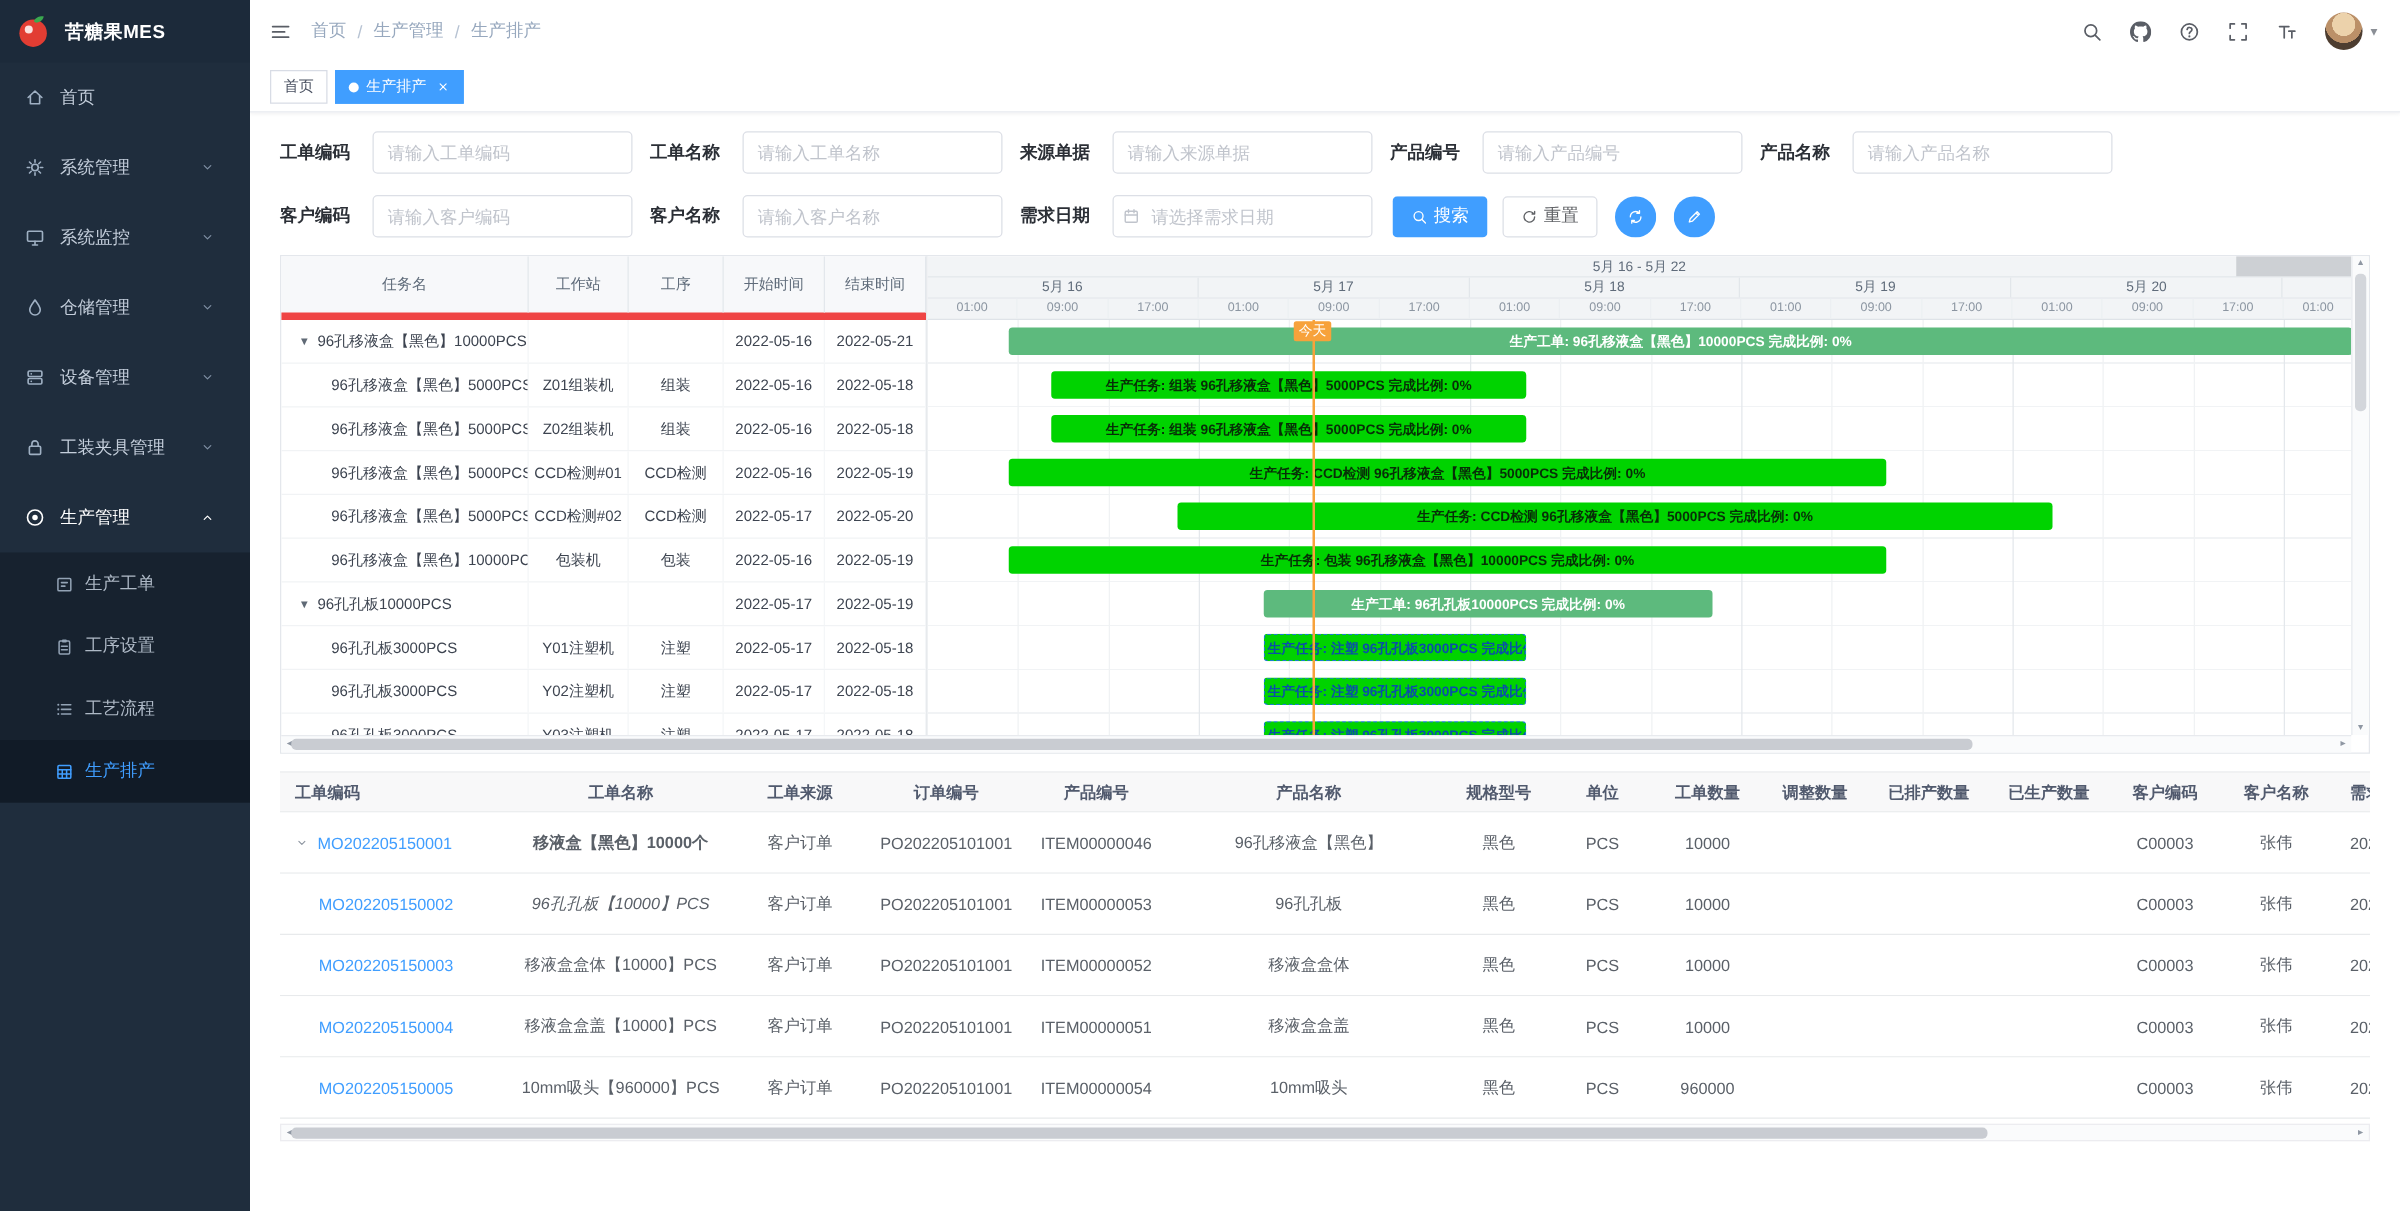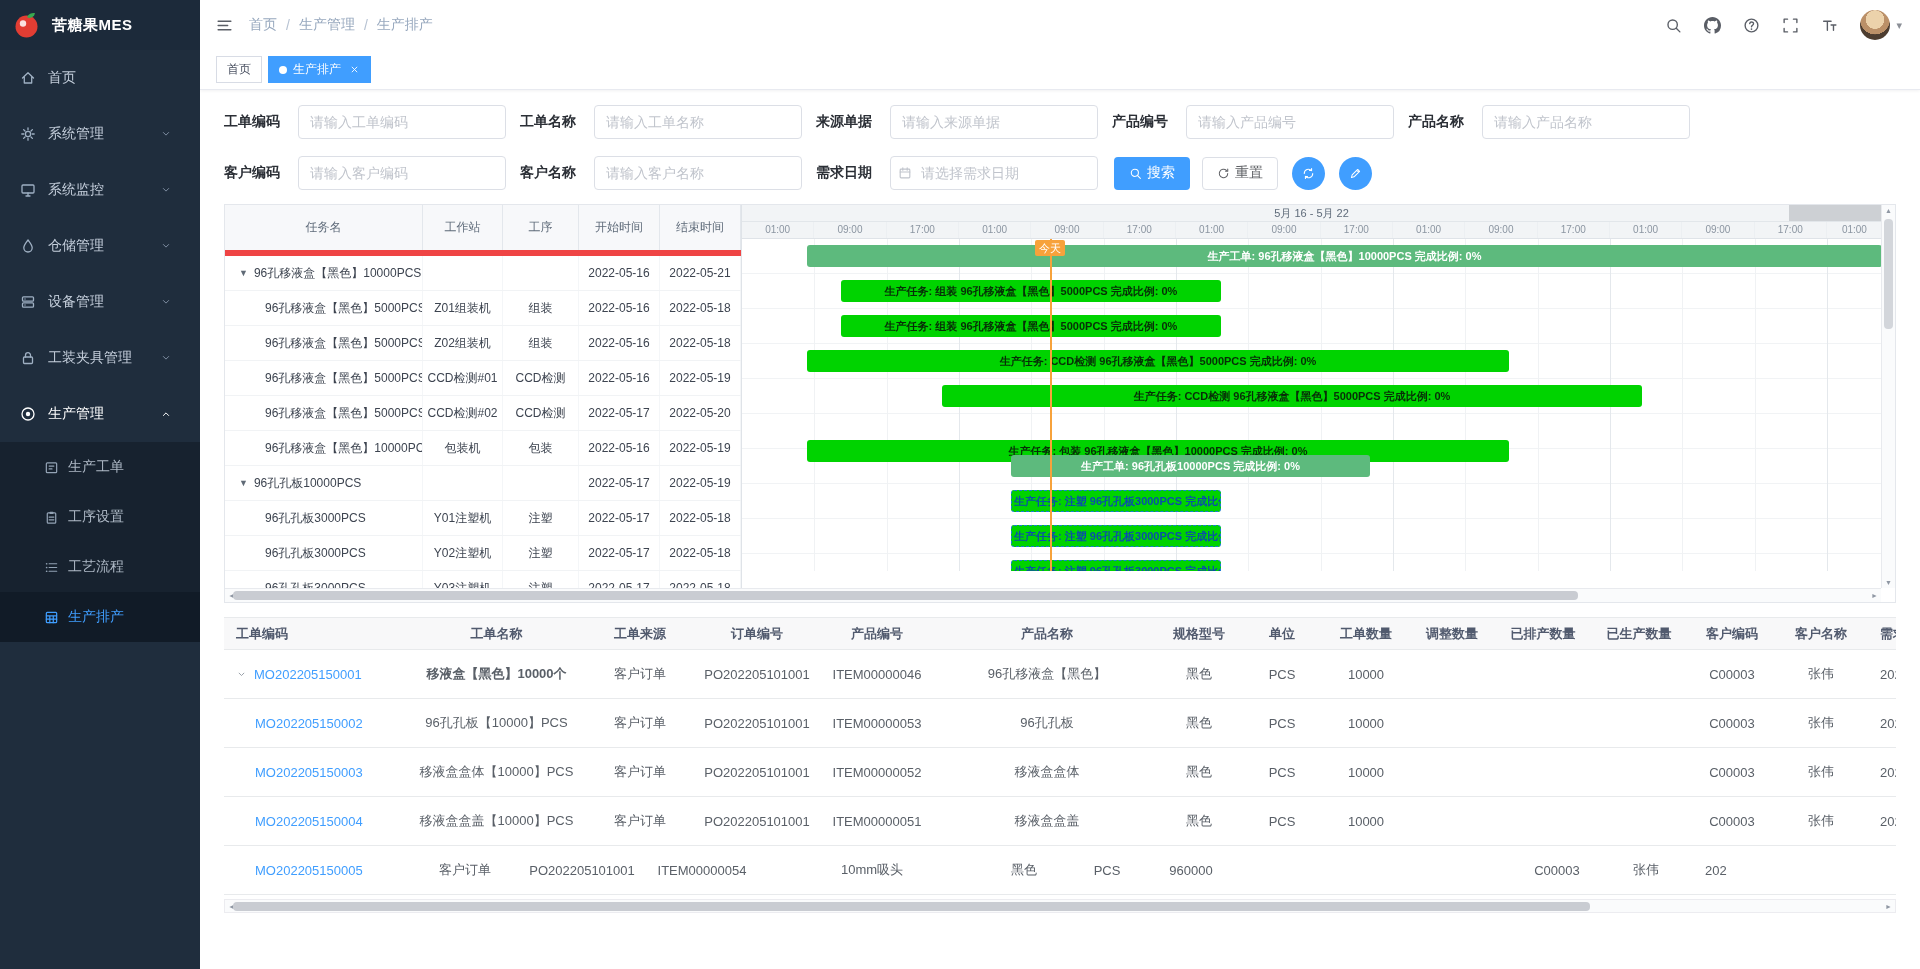--- a/index.html
+++ b/index.html
@@ -502,20 +502,28 @@
             <div class="g-cell" style="width: 81px;">2022-05-17</div>
             <div class="g-cell" style="width: 81px;">2022-05-18</div>
           </div>
         </div>
     </div>
     <div class="g-right">
       <div class="g-mrow">
         <span>5月 16 - 5月 22</span>
         <span class="g-mgray"></span>
       </div>
+      <div class="g-drow" id="g-days">
+          <div class="g-dcell">5月 16</div>
+          <div class="g-dcell">5月 17</div>
+          <div class="g-dcell">5月 18</div>
+          <div class="g-dcell">5月 19</div>
+          <div class="g-dcell">5月 20</div>
+          <div class="g-dcell partial"></div>
+        </div>
       <div class="g-hrow" id="g-hours">
           <div class="g-hrcell">01:00</div>
           <div class="g-hrcell">09:00</div>
           <div class="g-hrcell">17:00</div>
           <div class="g-hrcell">01:00</div>
           <div class="g-hrcell">09:00</div>
           <div class="g-hrcell">17:00</div>
           <div class="g-hrcell">01:00</div>
           <div class="g-hrcell">09:00</div>
           <div class="g-hrcell">17:00</div>
@@ -541,21 +549,21 @@
           <div class="gv" style="left: 795.63px;"></div>
           <div class="gv day" style="left: 867.96px;"></div>
           <div class="gv" style="left: 940.29px;"></div>
           <div class="gv" style="left: 1012.62px;"></div>
           <div class="gv day" style="left: 1084.95px;"></div>
           <div class="bar order" style="left: 65px; top: 6px; width: 1075px;">生产工单: 96孔移液盒【黑色】10000PCS 完成比例: 0%</div>
           <div class="bar task" style="left: 99px; top: 41px; width: 380px;">生产任务: 组装 96孔移液盒【黑色】5000PCS 完成比例: 0%</div>
           <div class="bar task" style="left: 99px; top: 76px; width: 380px;">生产任务: 组装 96孔移液盒【黑色】5000PCS 完成比例: 0%</div>
           <div class="bar task" style="left: 65px; top: 111px; width: 702px;">生产任务: CCD检测 96孔移液盒【黑色】5000PCS 完成比例: 0%</div>
           <div class="bar task" style="left: 200px; top: 146px; width: 700px;">生产任务: CCD检测 96孔移液盒【黑色】5000PCS 完成比例: 0%</div>
-          <div class="bar task" style="left: 65px; top: 181px; width: 702px; margin-top: 20px;">生产任务: 包装 96孔移液盒【黑色】10000PCS 完成比例: 0%</div>
+          <div class="bar task" style="left: 65px; top: 181px; width: 702px;">生产任务: 包装 96孔移液盒【黑色】10000PCS 完成比例: 0%</div>
           <div class="bar order" style="left: 269px; top: 216px; width: 359px;">生产工单: 96孔孔板10000PCS 完成比例: 0%</div>
           <div class="bar task-selected" style="left: 269px; top: 251px; width: 210px;">生产任务: 注塑 96孔孔板3000PCS 完成比例: 0%</div>
           <div class="bar task-selected" style="left: 269px; top: 286px; width: 210px;">生产任务: 注塑 96孔孔板3000PCS 完成比例: 0%</div>
           <div class="bar task-selected" style="left: 269px; top: 321px; width: 210px;">生产任务: 注塑 96孔孔板3000PCS 完成比例: 0%</div>
           <div class="today-line" style="left: 308px;"></div>
           <div class="today-flag" style="left: 308px;">今天</div>
         </div>
     </div>
     <div class="g-vscroll">
       <span>▲</span>
@@ -609,21 +617,21 @@
           <div class="td" style="width: 94px;"></div>
           <div class="td" style="width: 98px;"></div>
           <div class="td" style="width: 88px;">C00003</div>
           <div class="td" style="width: 90px;">张伟</div>
           <div class="td last" style="width: 120px;">202</div>
         </div>
         <div class="t-row">
           <div class="td first noncaret" style="width: 185px;">
             <span class="mo-link">MO202205150002</span>
           </div>
-          <div class="td" style="width: 175px;">96孔孔板【10000】PCS</div>
+          <div class="td" style="width: 175px; font-style: italic;">96孔孔板【10000】PCS</div>
           <div class="td" style="width: 112px;">客户订单</div>
           <div class="td" style="width: 122px;">PO202205101001</div>
           <div class="td" style="width: 118px;">ITEM00000053</div>
           <div class="td" style="width: 222px;">96孔孔板</div>
           <div class="td" style="width: 82px;">黑色</div>
           <div class="td" style="width: 84px;">PCS</div>
           <div class="td" style="width: 84px;">10000</div>
           <div class="td" style="width: 88px;"></div>
           <div class="td" style="width: 94px;"></div>
           <div class="td" style="width: 98px;"></div>
@@ -666,20 +674,21 @@
           <div class="td" style="width: 94px;"></div>
           <div class="td" style="width: 98px;"></div>
           <div class="td" style="width: 88px;">C00003</div>
           <div class="td" style="width: 90px;">张伟</div>
           <div class="td last" style="width: 120px;">202</div>
         </div>
         <div class="t-row">
           <div class="td first noncaret" style="width: 185px;">
             <span class="mo-link">MO202205150005</span>
           </div>
+          <div class="td" style="width: 175px;">10mm吸头【960000】PCS</div>
           <div class="td" style="width: 112px;">客户订单</div>
           <div class="td" style="width: 122px;">PO202205101001</div>
           <div class="td" style="width: 118px;">ITEM00000054</div>
           <div class="td" style="width: 222px;">10mm吸头</div>
           <div class="td" style="width: 82px;">黑色</div>
           <div class="td" style="width: 84px;">PCS</div>
           <div class="td" style="width: 84px;">960000</div>
           <div class="td" style="width: 88px;"></div>
           <div class="td" style="width: 94px;"></div>
           <div class="td" style="width: 98px;"></div>

